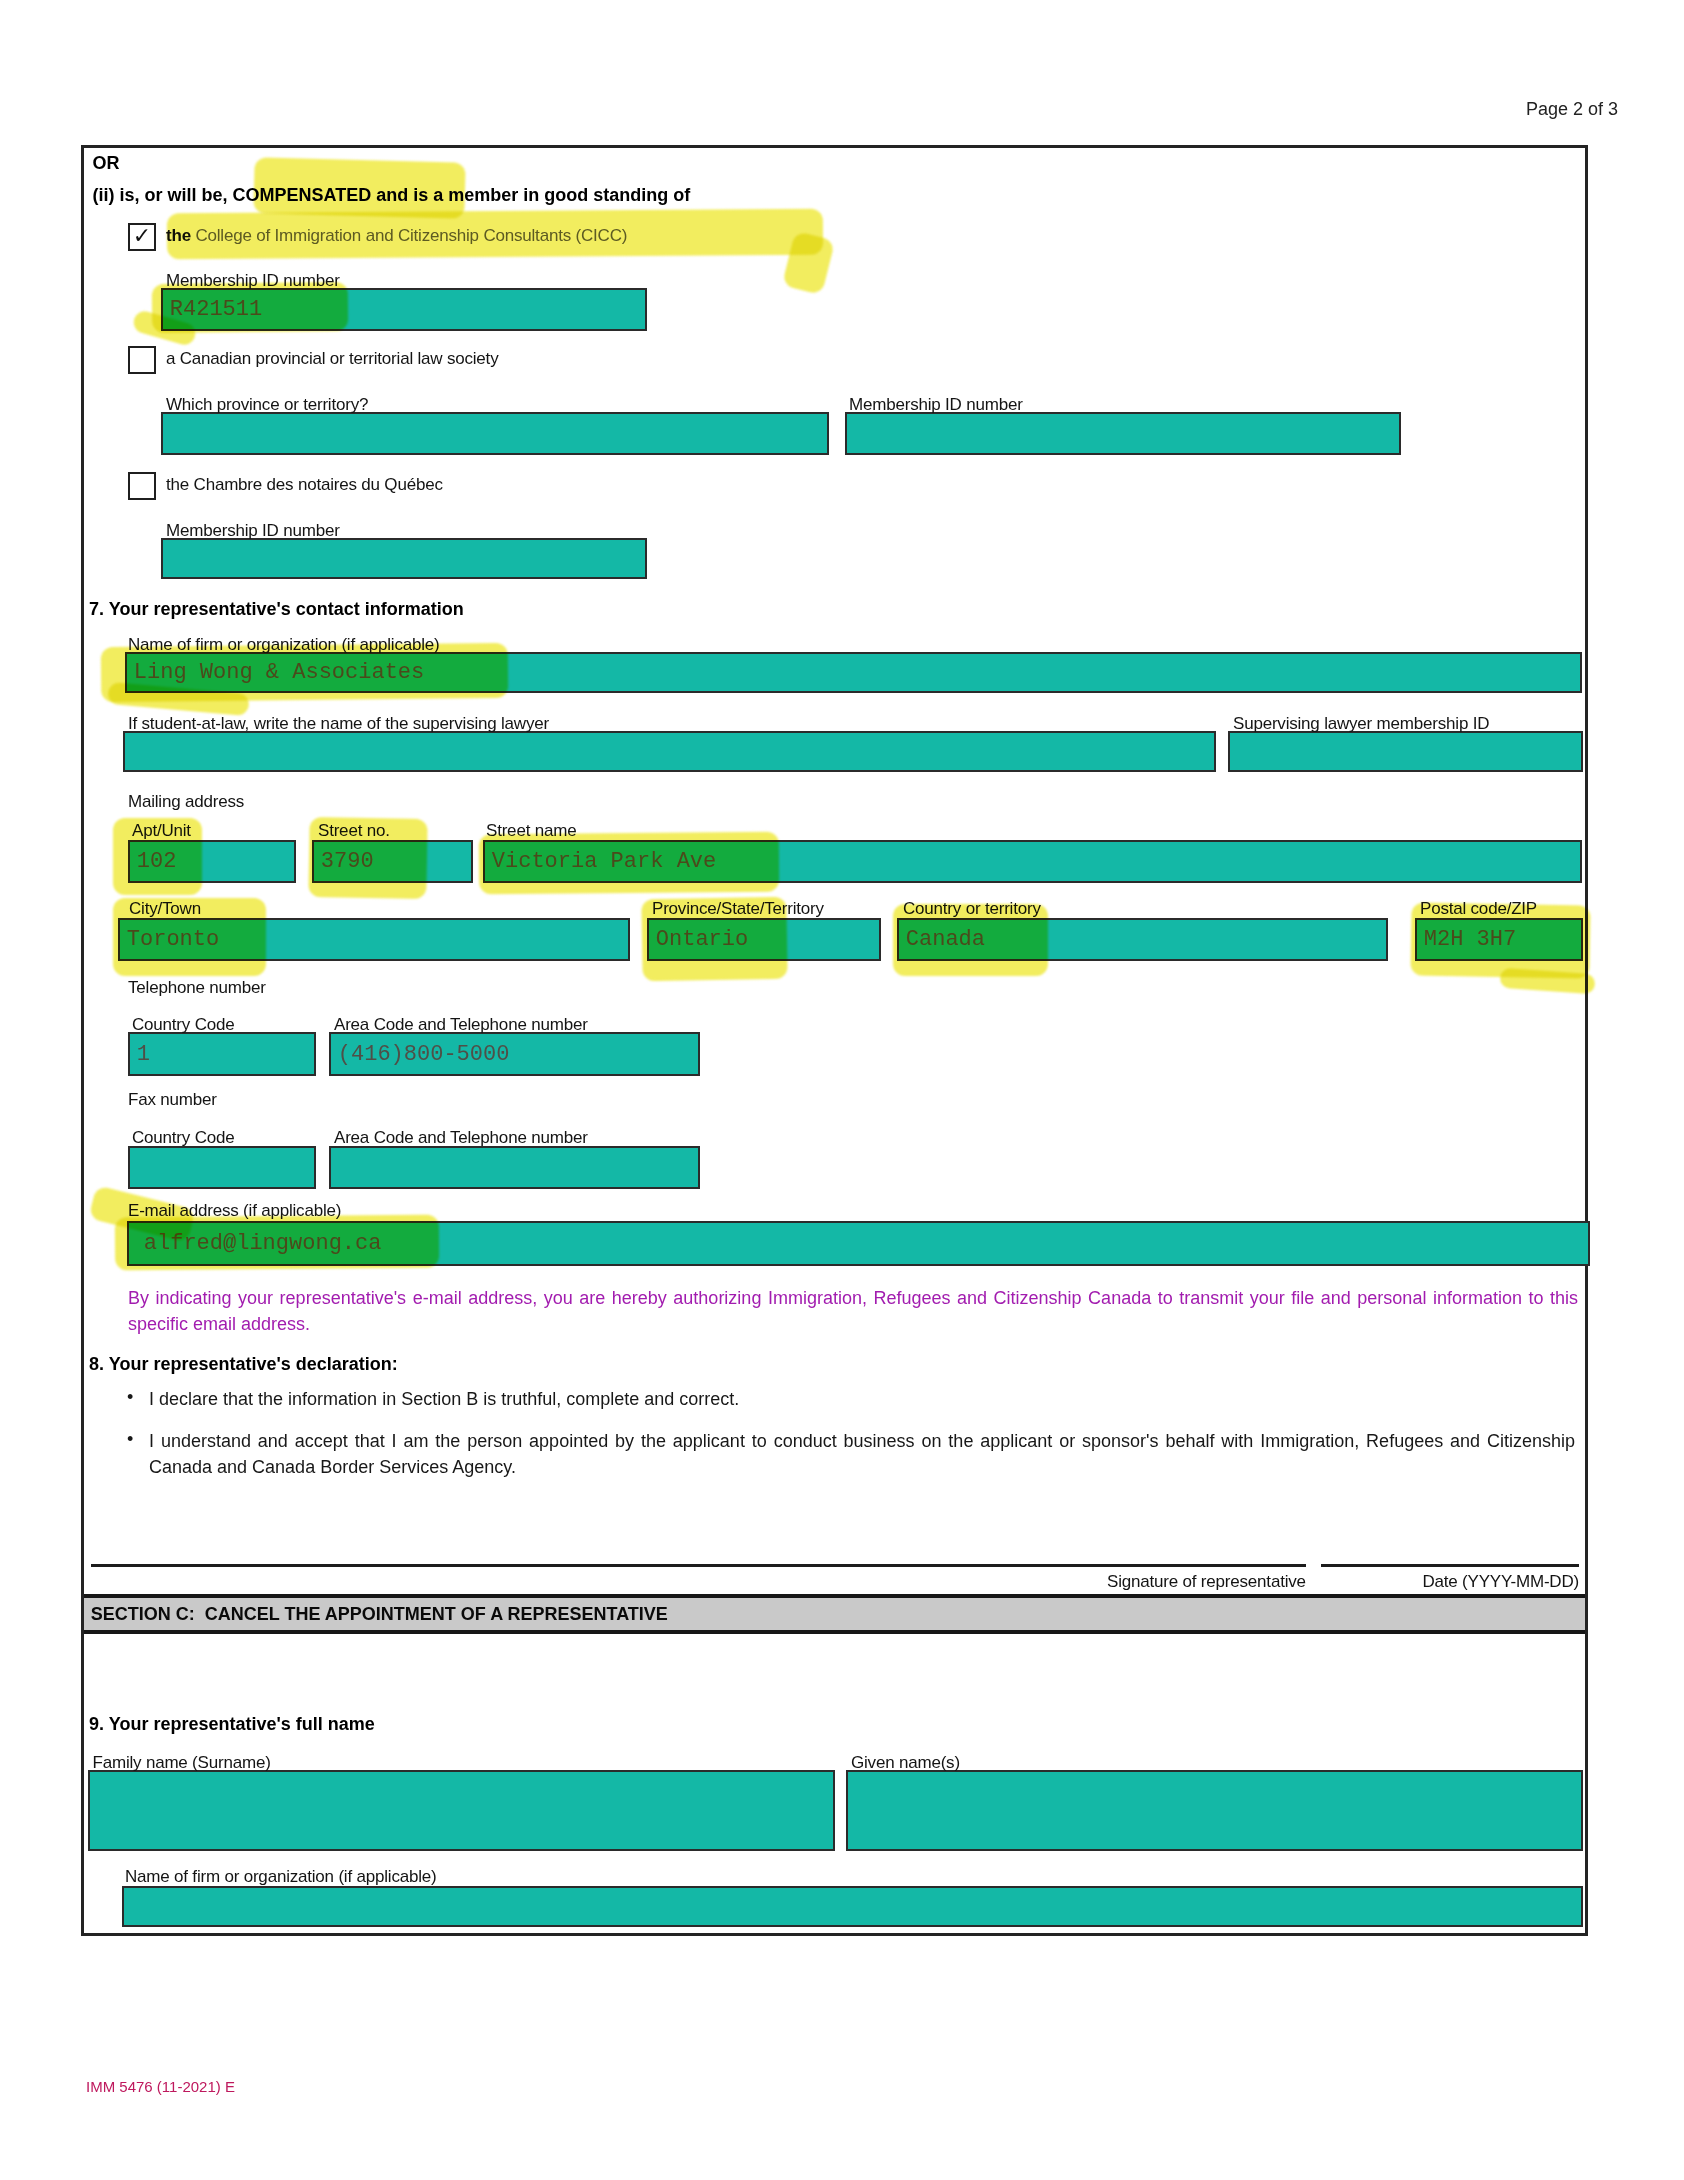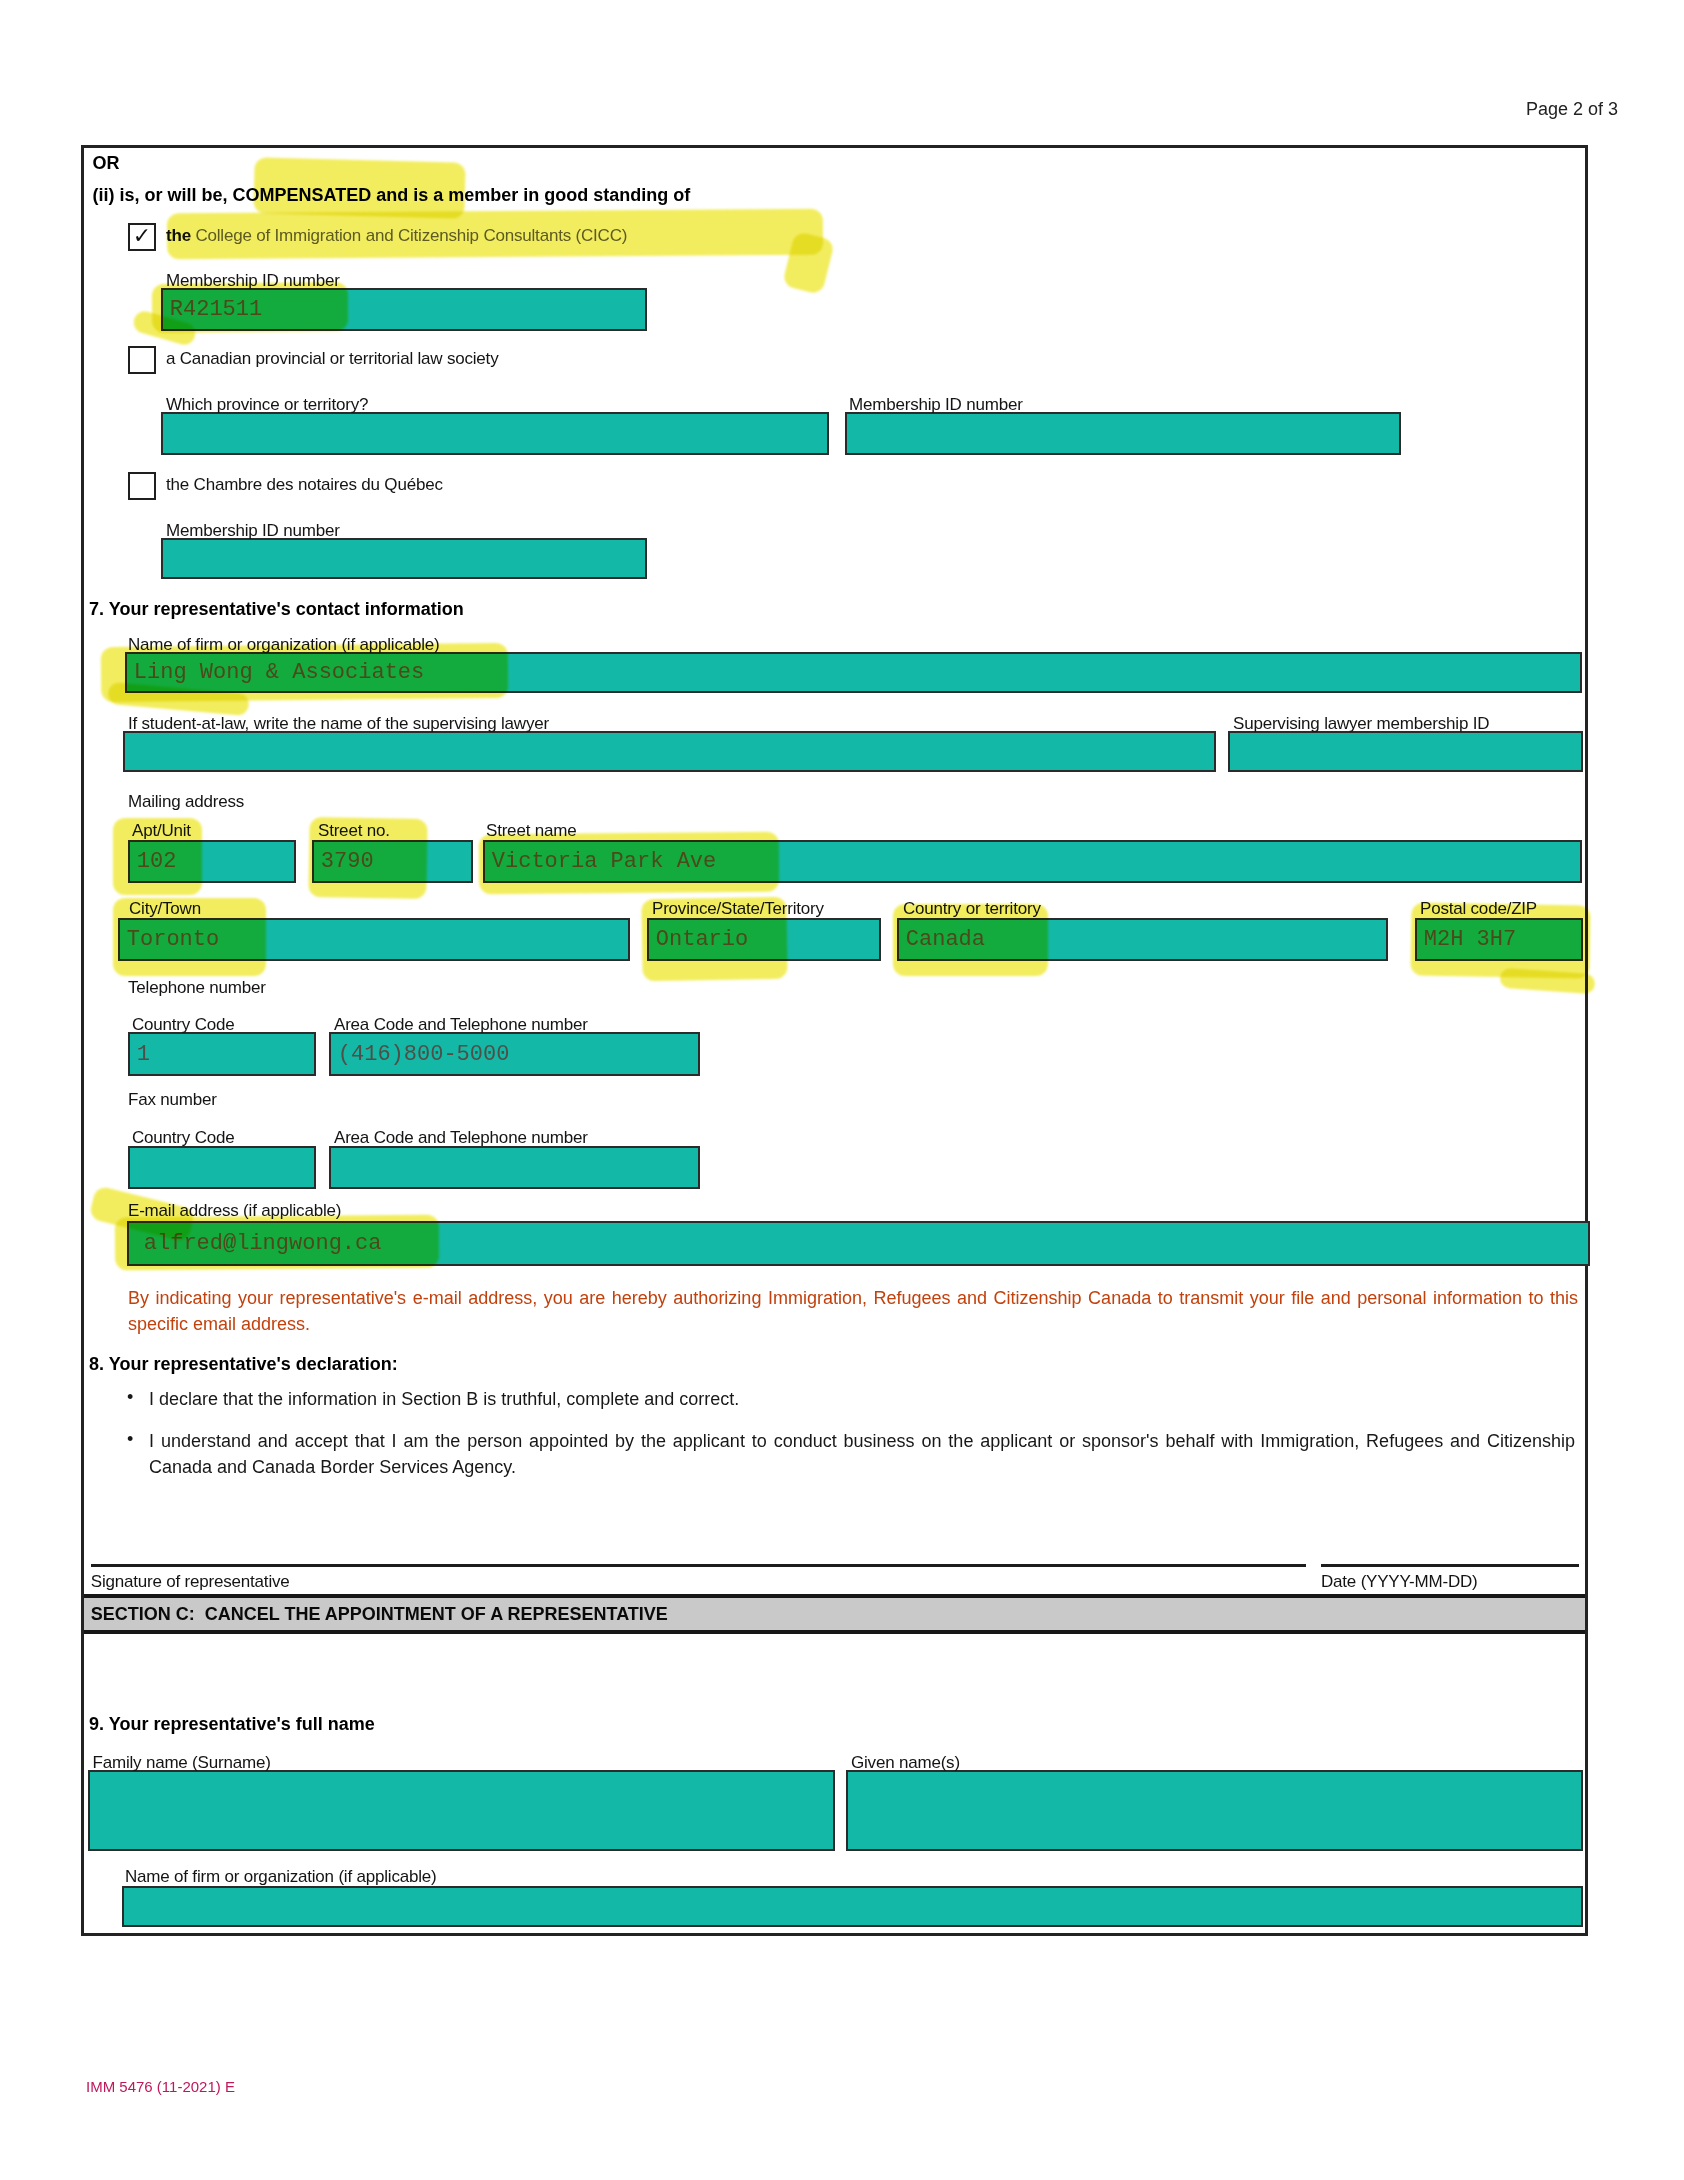--- a/index.html
+++ b/index.html
@@ -23,26 +23,26 @@
   }
   .fill{
     font-family:"Liberation Mono","DejaVu Sans Mono",monospace;
     font-size:22px;color:#4f4f47;padding-left:6.8px;white-space:nowrap;
   }
   .checkbox{
     position:absolute;width:24px;height:24px;border:2.6px solid #1f1f1f;background:#fff;
     display:flex;align-items:center;justify-content:center;z-index:2;
   }
   .check{font-size:22px;font-weight:bold;color:#111;line-height:1;transform:translateY(-0.9px);}
-  .par{position:absolute;font-size:18px;line-height:25.6px;color:#c2410c;text-align:justify;z-index:2;}
+  .par{position:absolute;font-size:18px;line-height:25.6px;color:#a21caf;text-align:justify;z-index:2;}
   .bullet-item{position:absolute;z-index:2;}
   .bullet-item .dot{position:absolute;left:0;top:0;font-size:18px;color:#181818;}
   .bullet-item .txt{display:block;margin-left:22px;font-size:18px;line-height:25.6px;color:#181818;text-align:justify;}
   .line{position:absolute;border-top:3.4px solid #1c1c1c;z-index:2;}
-  .center{text-align:left;white-space:nowrap;}
+  .center{text-align:right;white-space:nowrap;}
   .bar{
     position:absolute;left:0;width:1501px;height:32px;background:#c9c9c9;
     border-top:4.3px solid #161616;border-bottom:4.3px solid #161616;z-index:2;
     display:flex;align-items:center;
   }
   .bar-title{font-size:18px;font-weight:bold;color:#0a0a0a;padding-left:6.8px;white-space:pre-wrap;}
   .hl-mark{
     position:absolute;background:rgba(240,234,73,0.88);
     mix-blend-mode:multiply;border-radius:12px;filter:blur(1px);
     pointer-events:none;z-index:6;

